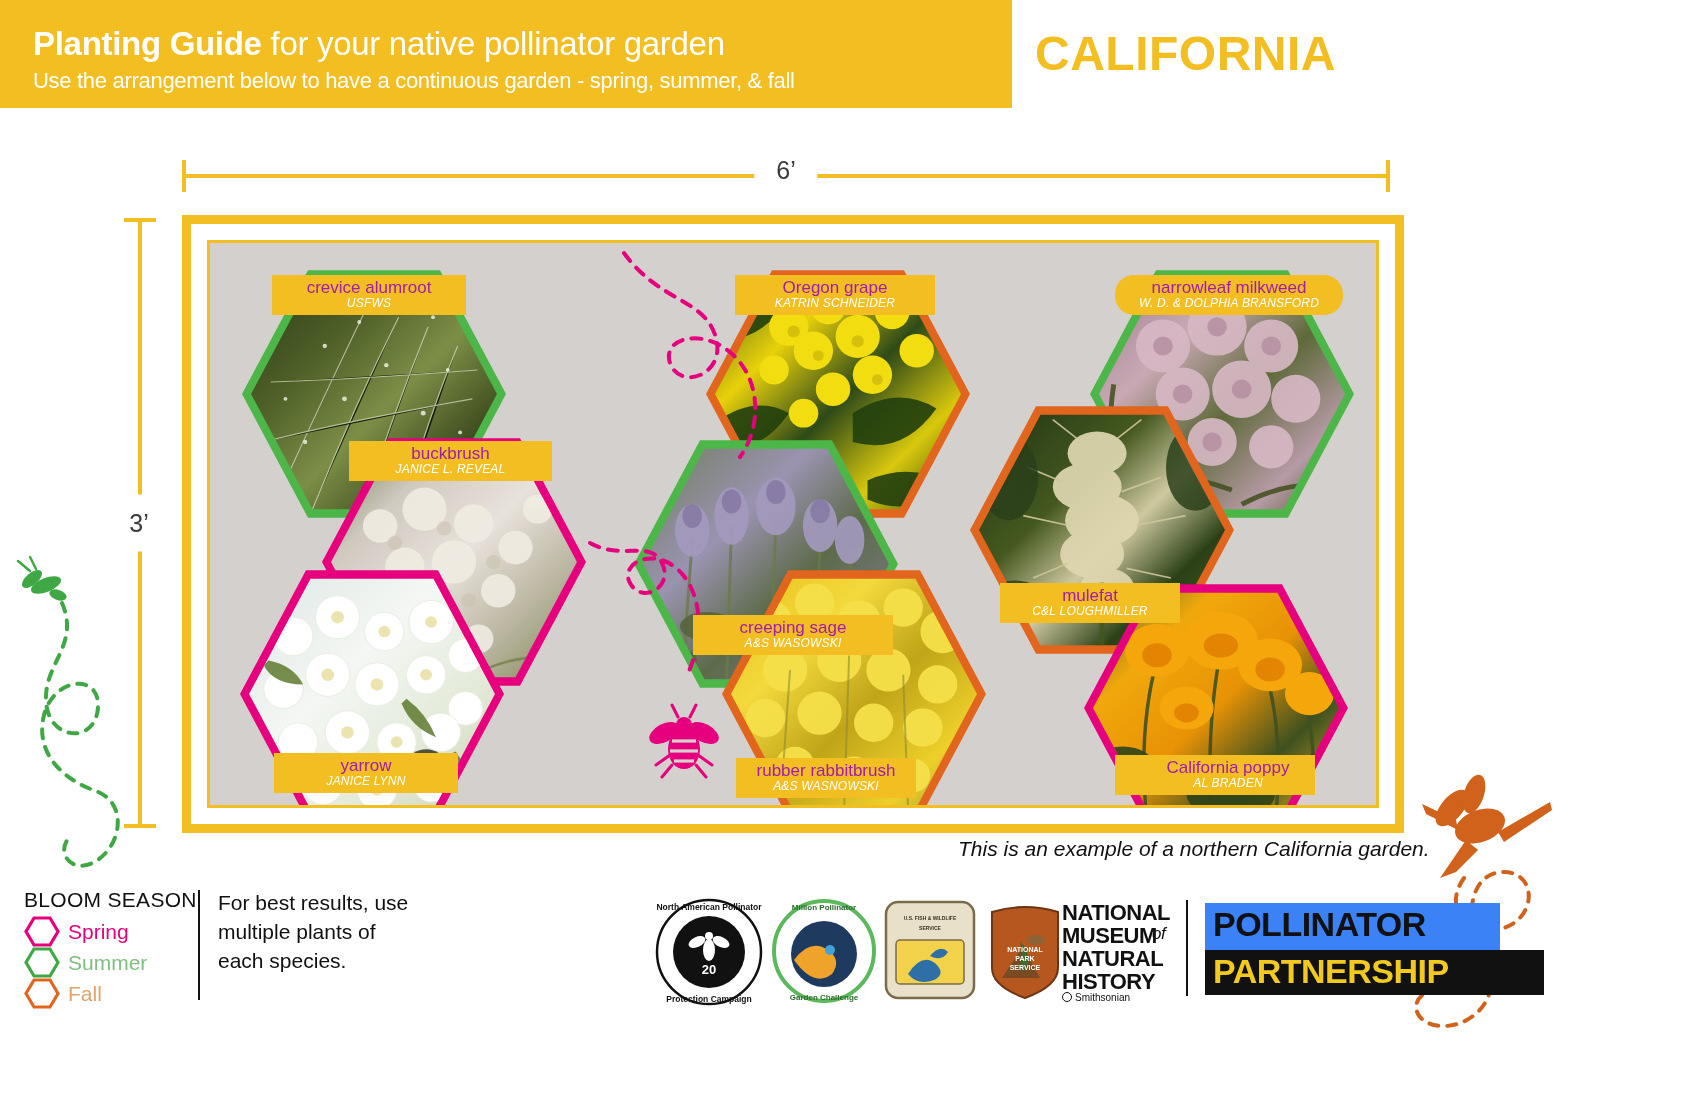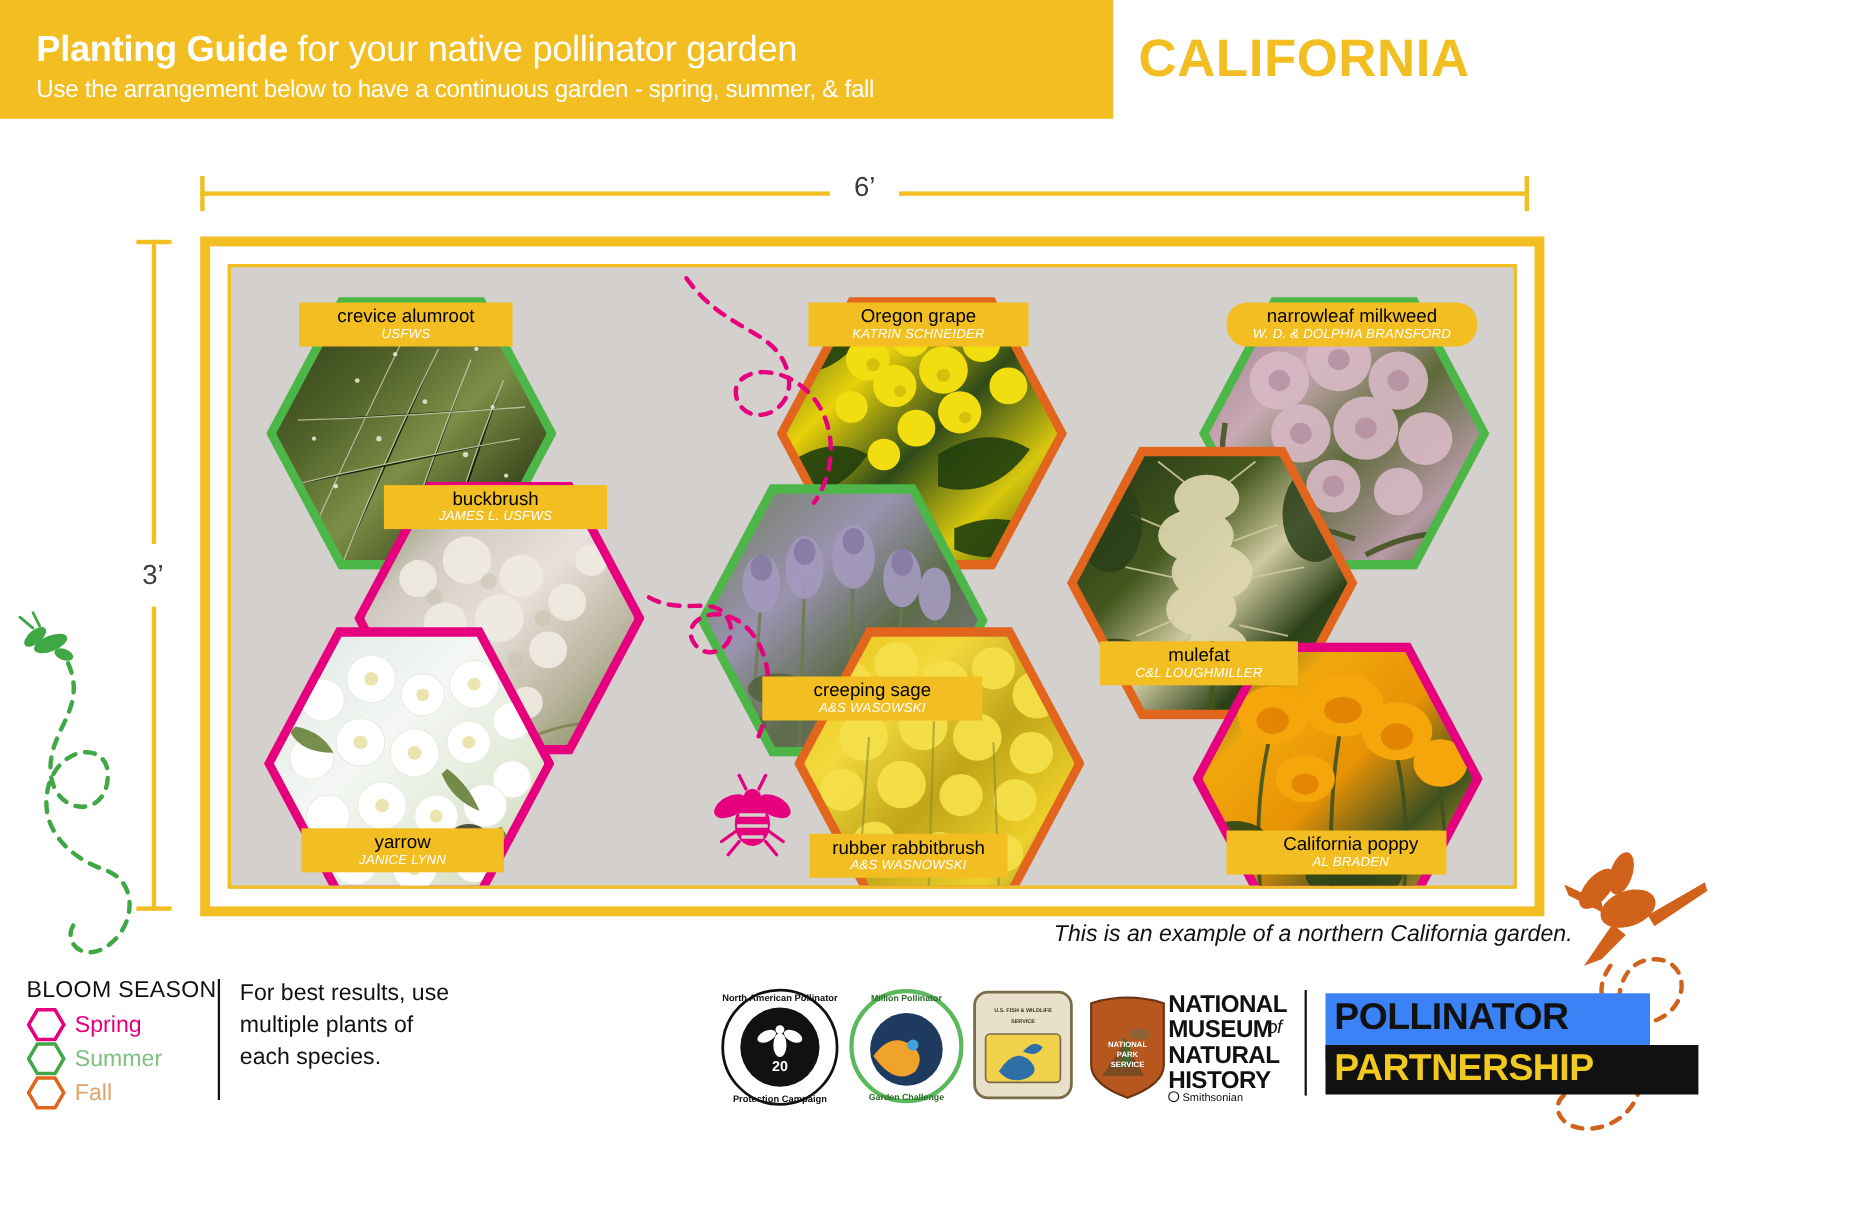--- a/index.html
+++ b/index.html
@@ -68,21 +68,21 @@
     overflow:hidden;
   }
   .photo{position:absolute;left:0;top:0;width:100%;height:100%;}
 
   
   .plate{
     position:absolute;background:#F2BE22;padding:3px 10px 5px 10px;
     text-align:center;z-index:40;box-sizing:border-box;
   }
   .plate .nm{
-    display:block;font-size:17px;color:#000000;line-height:19px;white-space:nowrap;
+    display:block;font-size:17px;color:#a21caf;line-height:19px;white-space:nowrap;
   }
   .plate .cr{
     display:block;font-size:12px;color:#ffffff;font-style:italic;
     line-height:13px;white-space:nowrap;letter-spacing:0.2px;
   }
 
   
   .decor{position:absolute;pointer-events:none;}
 
   
@@ -262,21 +262,21 @@
           </g>
           <g stroke="#6d7a42" stroke-width="1.1" opacity="0.7" fill="none">
             <path d="M0 90 Q30 82 55 92"></path>
               <path d="M60 96 Q80 86 100 92"></path>
           </g>
         </svg>
       </div>
     </div>
     <div class="plate" style="left:139px;top:198px;width:203px;">
       <span class="nm">buckbrush</span>
-      <span class="cr">JAMES L. USFWS</span>
+      <span class="cr">JANICE L. REVEAL</span>
     </div>
 
     <div class="hex" style="left:30px;top:322px;width:264px;height:258px;background:#E6007E;">
       <div class="inner">
         <svg class="photo" viewBox="0 0 100 100" preserveAspectRatio="none">
           <rect width="100" height="100" fill="url(#g-yarrow)"></rect>
           <g fill="#ffffff" stroke="#e6eddf" stroke-width="0.4">
             <circle cx="18" cy="26" r="8"></circle>
               <circle cx="36" cy="18" r="9"></circle>
               <circle cx="55" cy="24" r="8"></circle>

